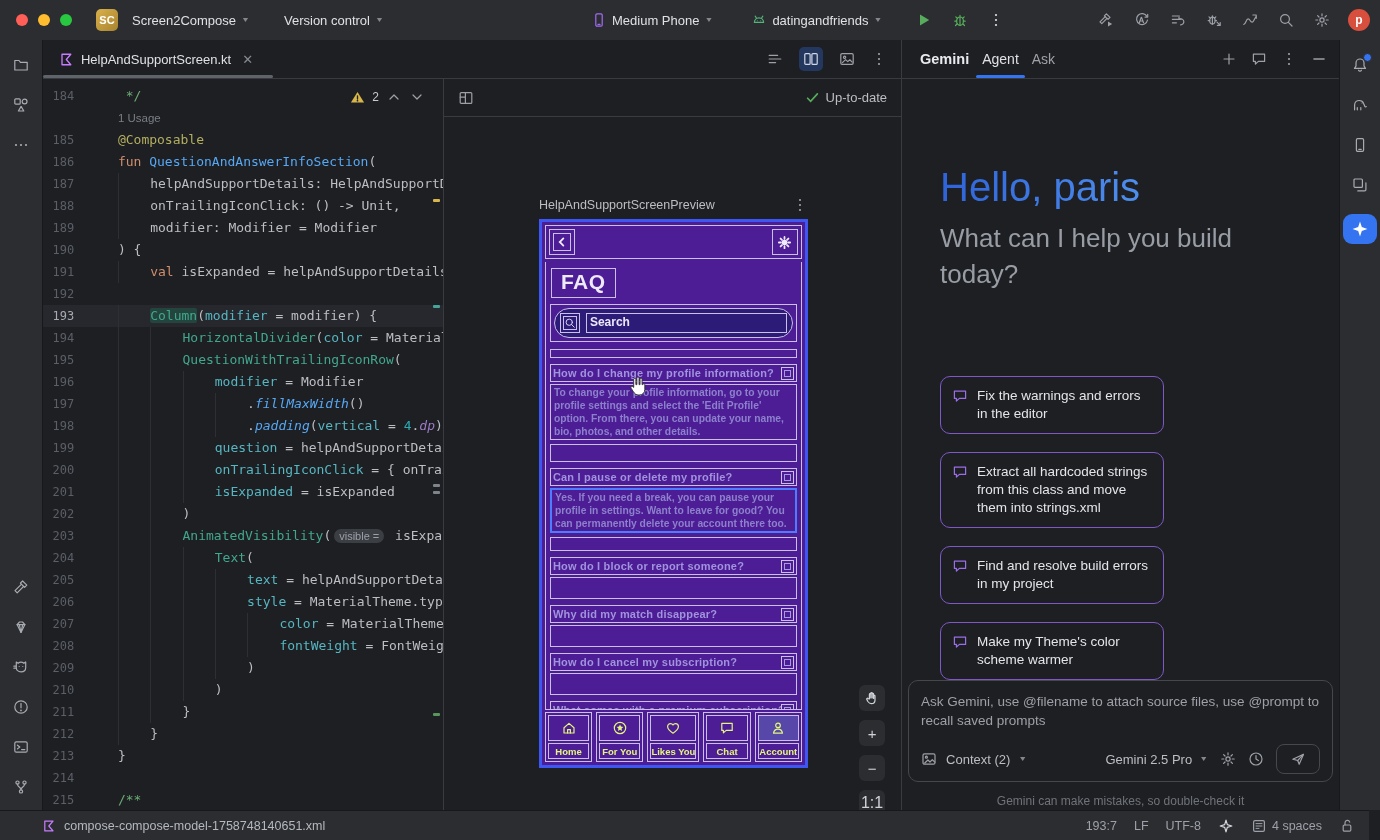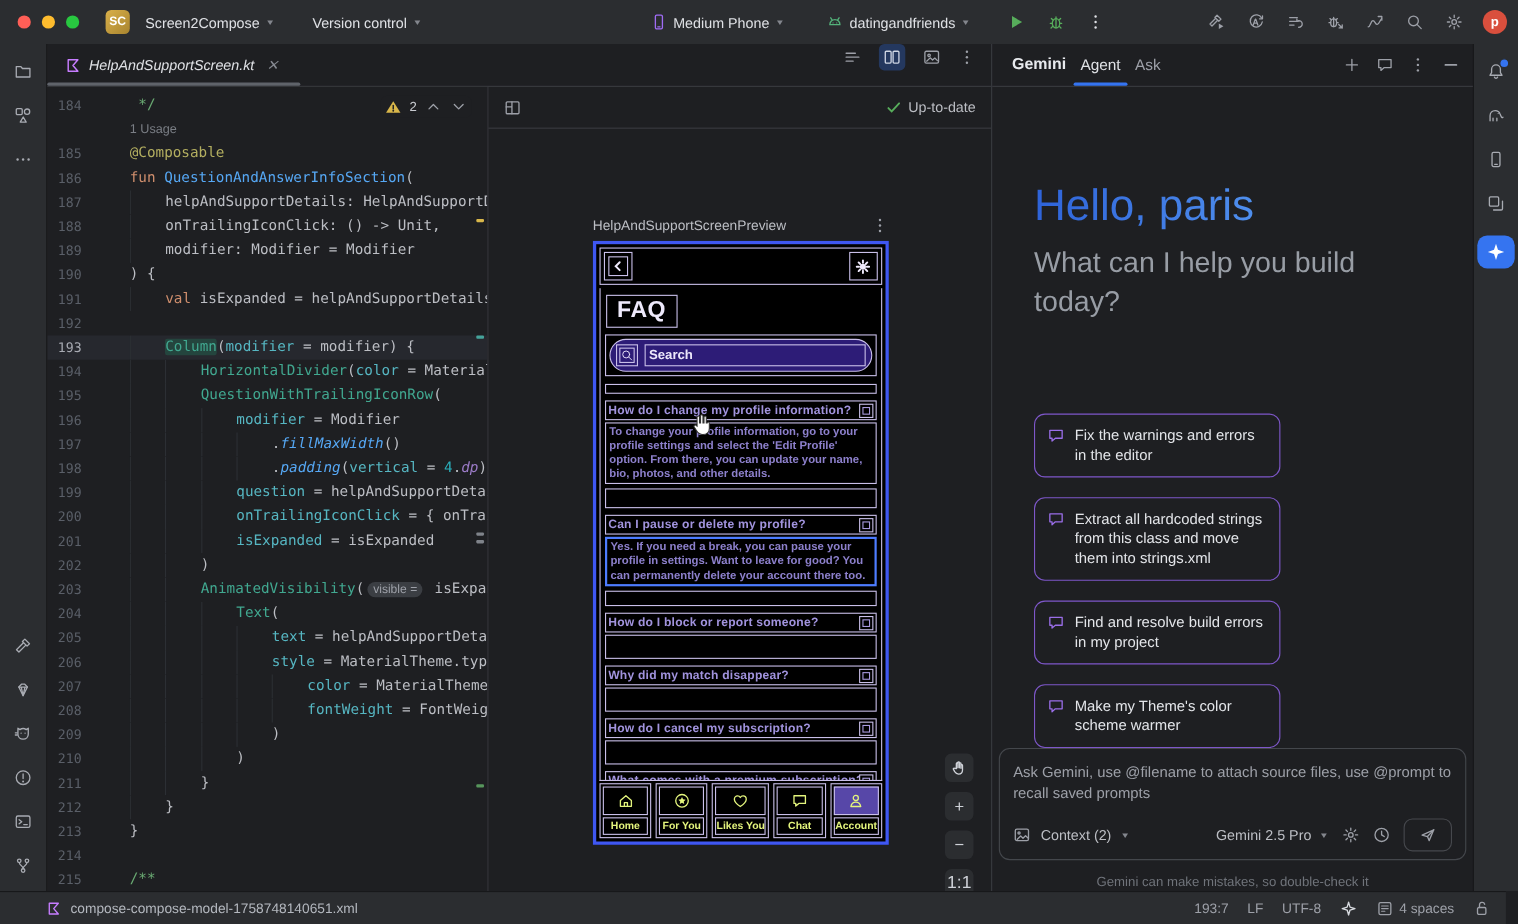--- a/index.html
+++ b/index.html
@@ -21,21 +21,21 @@
   #main{position:absolute;top:40px;left:0;right:0;bottom:30px;display:flex;}
   #left-strip{width:42px;background:#2b2d30;border-right:1px solid #17181a;display:flex;flex-direction:column;align-items:center;padding-top:8px;}
   #left-strip .strip-btn,#right-strip .strip-btn{width:34px;height:34px;border-radius:8px;display:flex;align-items:center;justify-content:center;margin-bottom:6px;color:#a8abb2;}
   #left-strip .spacer{flex:1}
   #right-strip{width:40px;background:#2b2d30;border-left:1px solid #17181a;display:flex;flex-direction:column;align-items:center;padding-top:8px;}
   .bell-wrap{position:relative}
   .bell-dot{position:absolute;top:5px;right:5px;width:7px;height:7px;border-radius:50%;background:#3574f0;border:1px solid #2b2d30;}
   .gemini-btn{width:34px;height:30px;border-radius:9px;background:#3574f0;display:flex;align-items:center;justify-content:center;margin-top:6px;}
   
   #editor-zone{width:860px;display:flex;flex-direction:column;background:#1e1f22;}
-  #tabbar{height:38px;border-bottom:1px solid #393b40;display:flex;align-items:flex-start;position:relative;flex:none;font-style:italic;}
+  #tabbar{height:38px;border-bottom:1px solid #393b40;display:flex;align-items:center;position:relative;flex:none;}
   .tab{display:flex;align-items:center;gap:7px;padding:0 12px 0 16px;height:100%;font-size:13px;color:#dfe1e5;}
   .tab .close{color:#868a92;font-size:13px;margin-left:4px;}
   .tab-underline{position:absolute;left:0;bottom:0;width:230px;height:3px;background:#5f636a;border-radius:2px;}
   .tabbar-right{margin-left:auto;display:flex;align-items:center;gap:12px;padding-right:14px;}
   .view-btn{padding:4px;border-radius:5px;display:flex;}
   .view-btn.active{background:rgba(53,116,240,.3);color:#cfd6e4;}
   #editor-split{flex:1;display:flex;min-height:0;}
   #editor{width:400px;position:relative;overflow:hidden;background:#1e1f22;font-family:"DejaVu Sans Mono","Liberation Mono",monospace;}
   #code-lines{position:absolute;top:6px;left:0;right:0;}
   .cl{display:flex;height:22px;line-height:22px;white-space:pre;font-size:13px;}
@@ -56,21 +56,21 @@
   #stripe{position:absolute;top:0;right:0;width:12px;bottom:0;}
   .smark{position:absolute;right:3px;width:7px;height:3px;border-radius:1px;}
   
   #preview{flex:1;border-left:1px solid #393b40;display:flex;flex-direction:column;min-width:0;}
   #preview-toolbar{height:37px;flex:none;border-bottom:1px solid #393b40;display:flex;align-items:center;padding:0 14px;}
   .uptodate{margin-left:auto;display:flex;align-items:center;gap:6px;color:#bcbec4;font-size:13px;}
   #preview-canvas{flex:1;position:relative;}
   #preview-title{position:absolute;left:95px;top:80px;width:269px;display:flex;justify-content:space-between;align-items:center;color:#bcbec4;font-size:12.5px;}
   
   :root{--lav:#c9bfe9;--lavdim:#a89ade;}
-  #phone{position:absolute;left:95px;top:102px;width:269px;height:549px;box-sizing:border-box;background:#000000;border:3px solid #3f57f2;display:flex;flex-direction:column;}
+  #phone{position:absolute;left:95px;top:102px;width:269px;height:549px;box-sizing:border-box;background:#4c1d95;border:3px solid #3f57f2;display:flex;flex-direction:column;}
   .ph-topbar{margin:3px;height:34px;border:1px solid var(--lav);display:flex;align-items:center;justify-content:space-between;padding:0 3px;box-sizing:border-box;flex:none;}
   .ph-sq{border:1px solid var(--lav);display:flex;align-items:center;justify-content:center;box-sizing:border-box;}
   .ph-back-outer{width:26px;height:26px;padding:3px;}
   .ph-back-inner{width:100%;height:100%;color:#efeafc;}
   .ph-gear{width:26px;height:26px;color:#efeafc;}
   .ph-content{margin:0 3px;flex:1;border-left:1px solid var(--lav);border-right:1px solid var(--lav);border-bottom:1px solid var(--lav);padding:5px 4px 0;display:flex;flex-direction:column;box-sizing:border-box;overflow:hidden;}
   .ph-faq{border:1px solid var(--lav);align-self:flex-start;padding:1px 9px 3px;font-size:21px;font-weight:700;color:#eee9fb;letter-spacing:.5px;margin:1px 0 6px 1px;}
   .ph-search-row{border:1px solid var(--lav);padding:3px;margin-bottom:7px;flex:none;}
   .ph-search-pill{height:28px;border:1px solid var(--lav);border-radius:15px;background:#2d1c77;display:flex;align-items:center;padding:0 5px;}
   .ph-mag-outer{width:20px;height:20px;padding:2px;border:1px solid var(--lav);box-sizing:border-box;}

